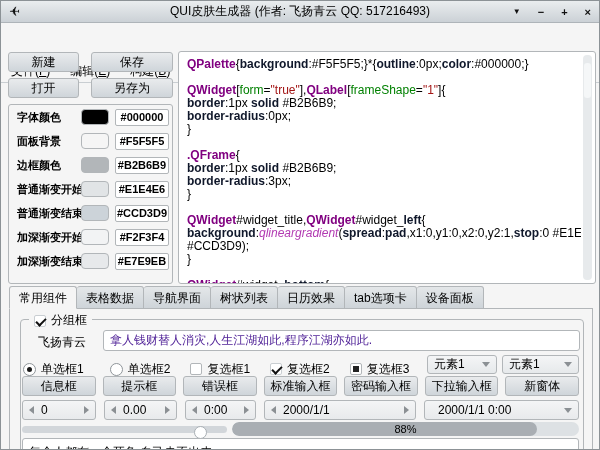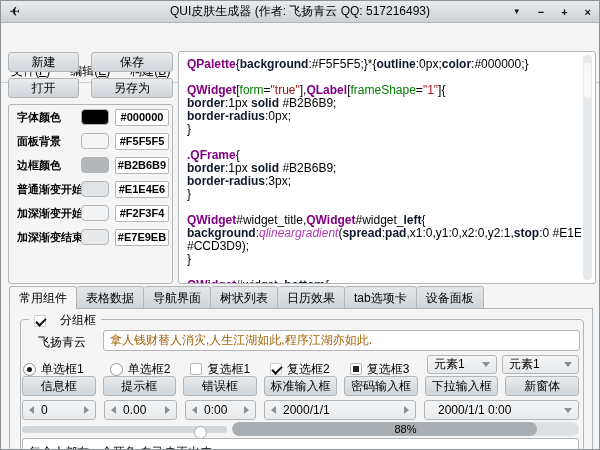--- a/index.html
+++ b/index.html
@@ -51,25 +51,25 @@
   .tabbar{position:absolute;left:8px;top:285px;height:23px;display:flex;z-index:3;}
   .tab{padding:0 9px;height:23px;line-height:22px;font-size:12px;color:#000;
     background:linear-gradient(#E4E7E9,#CED4D9);border:1px solid #B2B6B9;border-left:none;
     border-radius:3px 3px 0 0;}
   .tab:first-child{border-left:1px solid #B2B6B9;}
   .tab.selected{background:#F5F5F5;border-bottom:1px solid #F5F5F5;}
   .tabpane{position:absolute;left:8px;top:307px;width:584px;height:150px;border:1px solid #B2B6B9;background:#F5F5F5;}
 
   
   .groupbox{position:absolute;left:10px;top:10px;width:564px;height:160px;border:1px solid #B2B6B9;border-radius:4px;}
-  .gb-title{position:absolute;left:8px;top:-8px;background:#F5F5F5;padding:0 5px;display:flex;align-items:center;gap:14px;font-size:12px;}
+  .gb-title{position:absolute;left:8px;top:-8px;background:#F5F5F5;padding:0 5px;display:flex;align-items:center;gap:5px;font-size:12px;}
 
   .author-label{position:absolute;left:28px;top:25px;font-size:12px;color:#000;}
   .author-input{position:absolute;left:93px;top:21px;width:477px;height:21px;background:#fff;border:1px solid #B2B6B9;border-radius:3px;
-    font-size:12px;color:#a16207;display:flex;align-items:center;padding-left:6px;white-space:nowrap;overflow:hidden;}
+    font-size:12px;color:#4c1d95;display:flex;align-items:center;padding-left:6px;white-space:nowrap;overflow:hidden;}
 
   
   .row-controls{position:absolute;left:12px;top:46px;width:557px;height:19px;display:flex;align-items:center;}
   .ctl{display:flex;align-items:center;gap:5px;font-size:12px;white-space:nowrap;margin-top:9px;}
   .ctl.m1{margin-left:1px;} .ctl.m2{margin-left:26px;} .ctl.m3{margin-left:20px;}
   .radio{width:13px;height:13px;border:1px solid #8F959A;border-radius:50%;background:#fff;position:relative;flex:none;}
   .radio.checked::after{content:"";position:absolute;inset:3px;background:#1a1a1a;border-radius:50%;}
   .cb{width:12px;height:12px;border:1px solid #B2B6B9;background:#fff;border-radius:2px;position:relative;flex:none;}
   .cb.checked{border-color:#C9CED2;}
   .cb.checked::after{content:"";position:absolute;left:1px;top:2px;width:8px;height:4px;
@@ -150,20 +150,25 @@
       </div>
       <div class="color-row">
         <span class="lbl">边框颜色</span>
         <div class="swatch" style="background: rgb(178, 182, 185);"></div>
         <div class="hex">#B2B6B9</div>
       </div>
       <div class="color-row">
         <span class="lbl">普通渐变开始</span>
         <div class="swatch" style="background: rgb(225, 228, 230);"></div>
         <div class="hex">#E1E4E6</div>
+      </div>
+      <div class="color-row">
+        <span class="lbl">普通渐变结束</span>
+        <div class="swatch" style="background: rgb(204, 211, 217);"></div>
+        <div class="hex">#CCD3D9</div>
       </div>
       <div class="color-row">
         <span class="lbl">加深渐变开始</span>
         <div class="swatch" style="background: rgb(242, 243, 244);"></div>
         <div class="hex">#F2F3F4</div>
       </div>
       <div class="color-row">
         <span class="lbl">加深渐变结束</span>
         <div class="swatch" style="background: rgb(231, 233, 235);"></div>
         <div class="hex">#E7E9EB</div>

